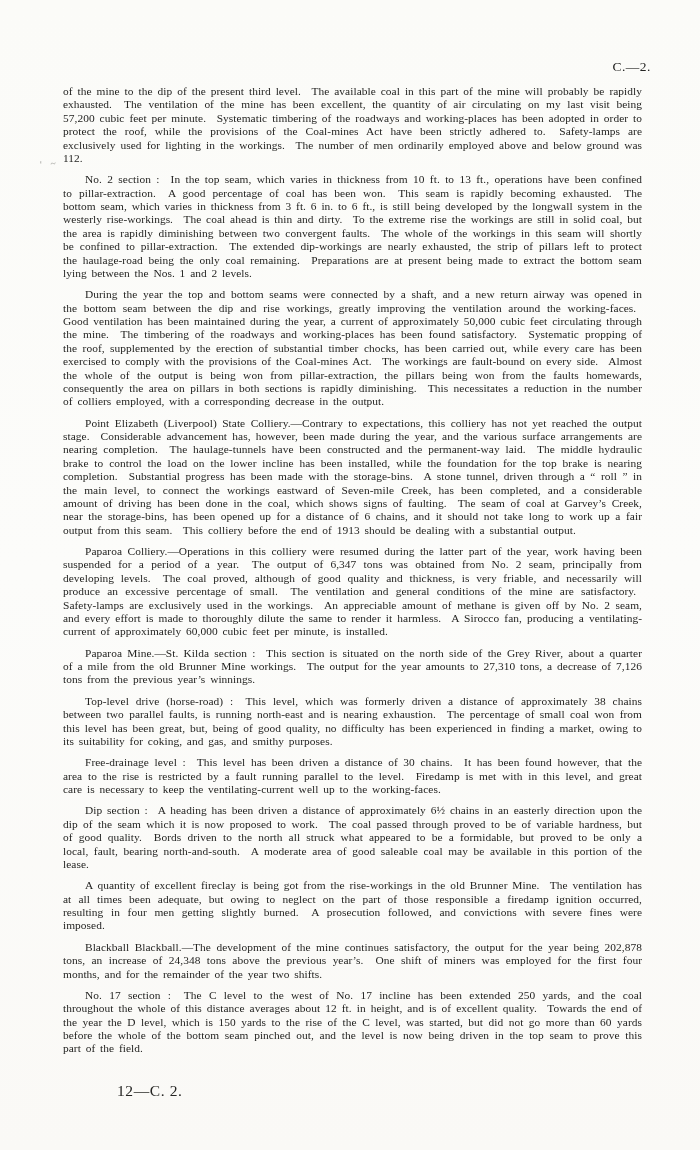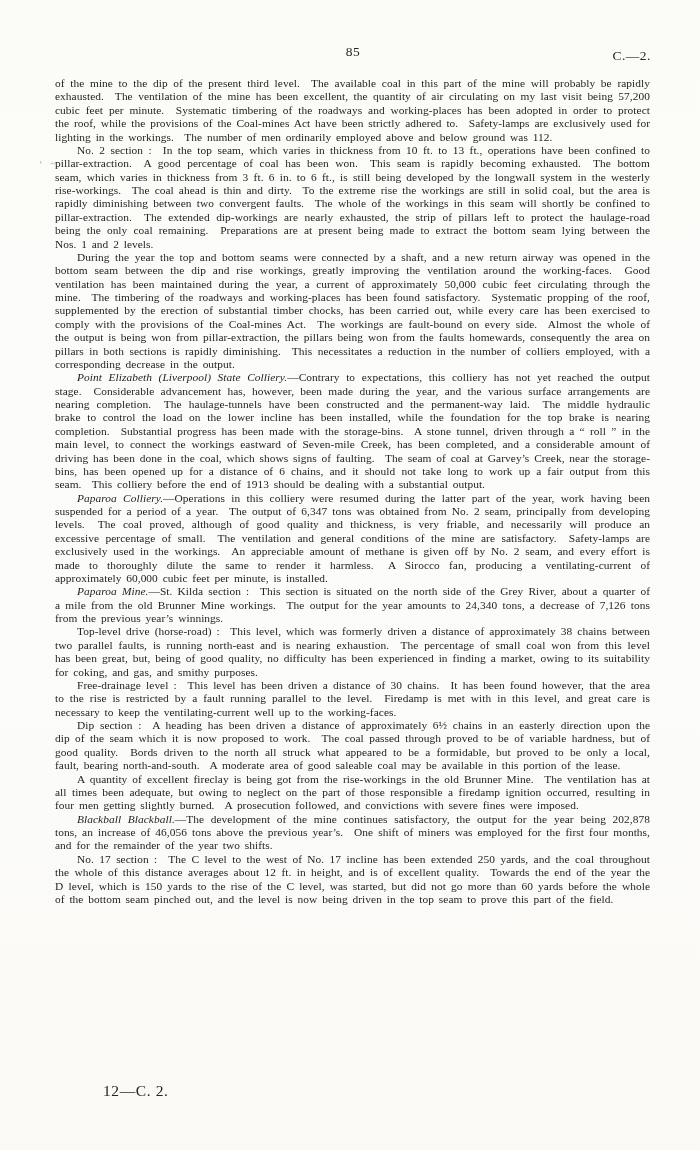--- a/index.html
+++ b/index.html
@@ -27,21 +27,21 @@
   .page-number {
     position: absolute;
     left: 0;
     right: 0;
     text-align: center;
     letter-spacing: 0.5px;
   }
   .page-ref {
     position: absolute;
     right: 0;
-    top: 4px;
+    top: 15px;
     letter-spacing: 0.5px;
     margin-left: 24px;
   }
   .margin-mark {
     position: absolute;
     left: 40px;
     top: 158px;
     font-size: 10px;
     color: #9a9a96;
     transform: rotate(-6deg);
@@ -52,60 +52,58 @@
     top: 77px;
     left: 55px;
     width: 595px;
     text-align: justify;
     font-size: 11.4px;
     line-height: 13.38px;
     word-spacing: 1.9px;
     letter-spacing: 0.05px;
   }
   .content p {
-    margin: 0;
+    margin: 8px;
     padding: 0;
     text-indent: 22px;
   }
   .content p.first {
     text-indent: 0;
   }
   .lead {
-    font-style: italic;
   }
   .footer-signature {
     position: absolute;
-    left: 103px;
+    left: 117px;
     top: 1082px;
     font-size: 15.5px;
     letter-spacing: 0.6px;
   }
 </style>
 </head>
 <body>
 
 <div class="page">
 
   <div class="running-head">
-    <span class="page-number">85</span>
     <span class="page-ref">C.—2.</span>
   </div>
 
   <span class="margin-mark">' ~</span>
 
   <div class="content">
     <p class="first"><span class="lead"></span><span>of the mine to the dip of the present third level.  The available coal in this part of the mine will probably be rapidly exhausted.  The ventilation of the mine has been excellent, the quantity of air circulating on my last visit being 57,200 cubic feet per minute.  Systematic timbering of the roadways and working-places has been adopted in order to protect the roof, while the provisions of the Coal-mines Act have been strictly adhered to.  Safety-lamps are exclusively used for lighting in the workings.  The number of men ordinarily employed above and below ground was 112.</span></p>
     <p><span class="lead"></span><span>No. 2 section :  In the top seam, which varies in thickness from 10 ft. to 13 ft., operations have been confined to pillar-extraction.  A good percentage of coal has been won.  This seam is rapidly becoming exhausted.  The bottom seam, which varies in thickness from 3 ft. 6 in. to 6 ft., is still being developed by the longwall system in the westerly rise-workings.  The coal ahead is thin and dirty.  To the extreme rise the workings are still in solid coal, but the area is rapidly diminishing between two convergent faults.  The whole of the workings in this seam will shortly be confined to pillar-extraction.  The extended dip-workings are nearly exhausted, the strip of pillars left to protect the haulage-road being the only coal remaining.  Preparations are at present being made to extract the bottom seam lying between the Nos. 1 and 2 levels.</span></p>
     <p><span class="lead"></span><span>During the year the top and bottom seams were connected by a shaft, and a new return airway was opened in the bottom seam between the dip and rise workings, greatly improving the ventilation around the working-faces.  Good ventilation has been maintained during the year, a current of approximately 50,000 cubic feet circulating through the mine.  The timbering of the roadways and working-places has been found satisfactory.  Systematic propping of the roof, supplemented by the erection of substantial timber chocks, has been carried out, while every care has been exercised to comply with the provisions of the Coal-mines Act.  The workings are fault-bound on every side.  Almost the whole of the output is being won from pillar-extraction, the pillars being won from the faults homewards, consequently the area on pillars in both sections is rapidly diminishing.  This necessitates a reduction in the number of colliers employed, with a corresponding decrease in the output.</span></p>
     <p><span class="lead">Point Elizabeth (Liverpool) State Colliery.</span><span>—Contrary to expectations, this colliery has not yet reached the output stage.  Considerable advancement has, however, been made during the year, and the various surface arrangements are nearing completion.  The haulage-tunnels have been constructed and the permanent-way laid.  The middle hydraulic brake to control the load on the lower incline has been installed, while the foundation for the top brake is nearing completion.  Substantial progress has been made with the storage-bins.  A stone tunnel, driven through a “ roll ” in the main level, to connect the workings eastward of Seven-mile Creek, has been completed, and a considerable amount of driving has been done in the coal, which shows signs of faulting.  The seam of coal at Garvey’s Creek, near the storage-bins, has been opened up for a distance of 6 chains, and it should not take long to work up a fair output from this seam.  This colliery before the end of 1913 should be dealing with a substantial output.</span></p>
     <p><span class="lead">Paparoa Colliery.</span><span>—Operations in this colliery were resumed during the latter part of the year, work having been suspended for a period of a year.  The output of 6,347 tons was obtained from No. 2 seam, principally from developing levels.  The coal proved, although of good quality and thickness, is very friable, and necessarily will produce an excessive percentage of small.  The ventilation and general conditions of the mine are satisfactory.  Safety-lamps are exclusively used in the workings.  An appreciable amount of methane is given off by No. 2 seam, and every effort is made to thoroughly dilute the same to render it harmless.  A Sirocco fan, producing a ventilating-current of approximately 60,000 cubic feet per minute, is installed.</span></p>
-    <p><span class="lead">Paparoa Mine.</span><span>—St. Kilda section :  This section is situated on the north side of the Grey River, about a quarter of a mile from the old Brunner Mine workings.  The output for the year amounts to 24,340 tons, a decrease of 7,126 tons from the previous year’s winnings.</span></p>
+    <p><span class="lead">Paparoa Mine.</span><span>—St. Kilda section :  This section is situated on the north side of the Grey River, about a quarter of a mile from the old Brunner Mine workings.  The output for the year amounts to 27,310 tons, a decrease of 7,126 tons from the previous year’s winnings.</span></p>
     <p><span class="lead"></span><span>Top-level drive (horse-road) :  This level, which was formerly driven a distance of approximately 38 chains between two parallel faults, is running north-east and is nearing exhaustion.  The percentage of small coal won from this level has been great, but, being of good quality, no difficulty has been experienced in finding a market, owing to its suitability for coking, and gas, and smithy purposes.</span></p>
     <p><span class="lead"></span><span>Free-drainage level :  This level has been driven a distance of 30 chains.  It has been found however, that the area to the rise is restricted by a fault running parallel to the level.  Firedamp is met with in this level, and great care is necessary to keep the ventilating-current well up to the working-faces.</span></p>
     <p><span class="lead"></span><span>Dip section :  A heading has been driven a distance of approximately 6½ chains in an easterly direction upon the dip of the seam which it is now proposed to work.  The coal passed through proved to be of variable hardness, but of good quality.  Bords driven to the north all struck what appeared to be a formidable, but proved to be only a local, fault, bearing north-and-south.  A moderate area of good saleable coal may be available in this portion of the lease.</span></p>
     <p><span class="lead"></span><span>A quantity of excellent fireclay is being got from the rise-workings in the old Brunner Mine.  The ventilation has at all times been adequate, but owing to neglect on the part of those responsible a firedamp ignition occurred, resulting in four men getting slightly burned.  A prosecution followed, and convictions with severe fines were imposed.</span></p>
-    <p><span class="lead">Blackball Blackball.</span><span>—The development of the mine continues satisfactory, the output for the year being 202,878 tons, an increase of 46,056 tons above the previous year’s.  One shift of miners was employed for the first four months, and for the remainder of the year two shifts.</span></p>
+    <p><span class="lead">Blackball Blackball.</span><span>—The development of the mine continues satisfactory, the output for the year being 202,878 tons, an increase of 24,348 tons above the previous year’s.  One shift of miners was employed for the first four months, and for the remainder of the year two shifts.</span></p>
     <p><span class="lead"></span><span>No. 17 section :  The C level to the west of No. 17 incline has been extended 250 yards, and the coal throughout the whole of this distance averages about 12 ft. in height, and is of excellent quality.  Towards the end of the year the D level, which is 150 yards to the rise of the C level, was started, but did not go more than 60 yards before the whole of the bottom seam pinched out, and the level is now being driven in the top seam to prove this part of the field.</span></p>
   </div>
 
   <div class="footer-signature">12—C. 2.</div>
 
 </div>
 
 </body></html>

